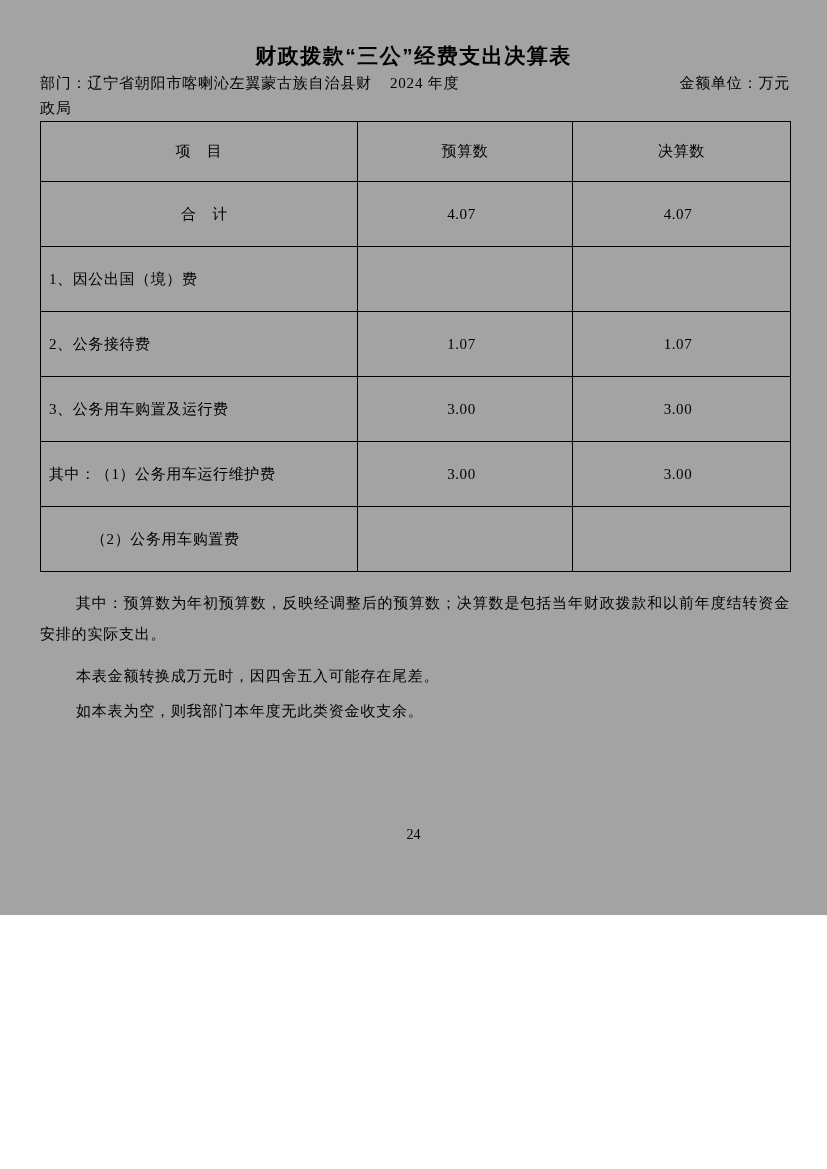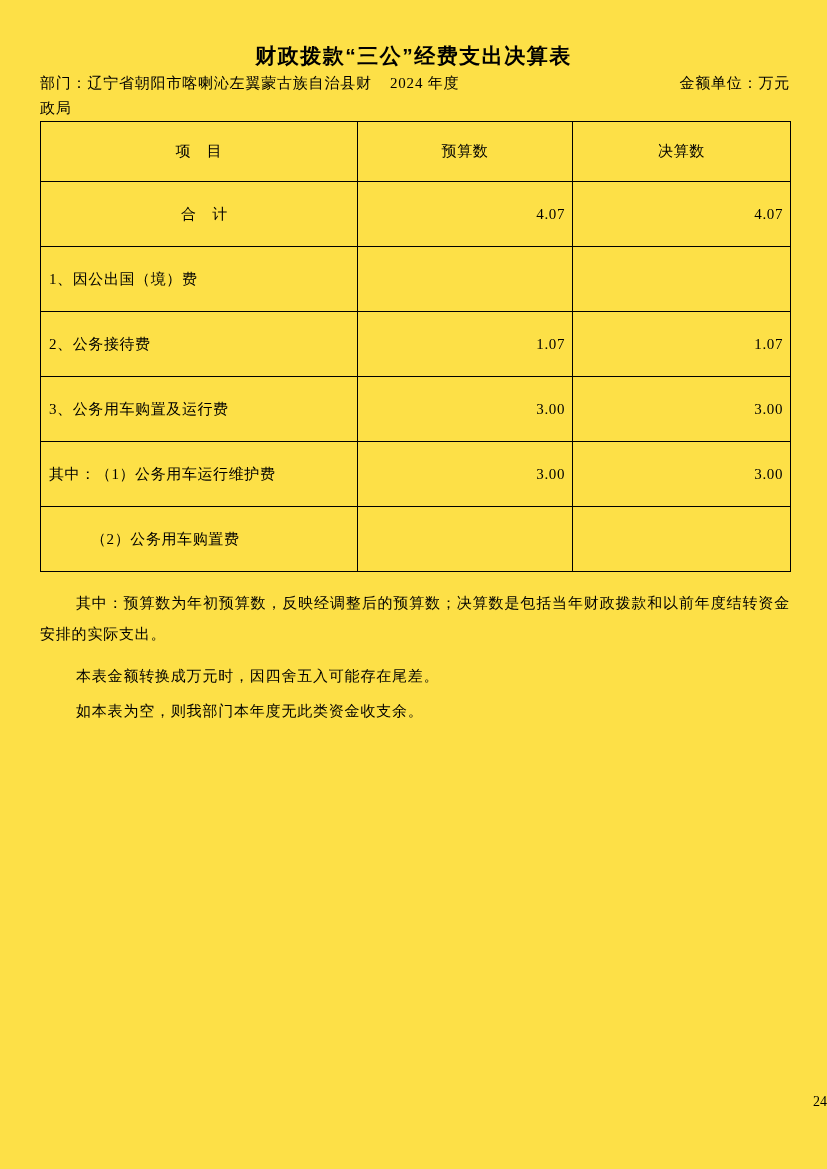--- a/index.html
+++ b/index.html
@@ -5,22 +5,22 @@
   * { box-sizing: border-box; margin: 0; padding: 0; }
   html, body { background: #ffffff; }
   body {
     width: 827px; height: 1169px;
     font-family: "Liberation Serif", "DejaVu Serif", serif;
     color: #000000;
     overflow: hidden;
   }
   .page {
     position: relative;
-    width: 827px; height: 1169px;
-    background: #fde047;
+    width: 827px; height: 915px;
+    background: #a3a3a3;
   }
   .title {
     padding-top: 42px;
     text-align: center;
     font-family: "Liberation Sans", "DejaVu Sans", sans-serif;
     font-weight: bold;
     font-size: 21px;
     letter-spacing: 1.5px;
   }
   .table-code {
@@ -55,40 +55,40 @@
     letter-spacing: 0.6px;
     vertical-align: middle;
     overflow: hidden;
   }
   .data-table thead tr { height: 60px; }
   .data-table tbody tr { height: 65px; }
   .data-table th { font-weight: normal; text-align: center; }
   td.item { text-align: left; padding-left: 8px; }
   td.item.center { text-align: center; padding-left: 11px; }
   td.item.indent { padding-left: 50px; }
-  td.num { text-align: right; padding-right: 7px; }
+  td.num { text-align: center; padding-right: 7px; }
   .notes {
     margin: 13px 37px 0 40px;
     font-size: 15px;
     letter-spacing: 0.8px;
     line-height: 31px;
   }
   .note-first { margin-top: 0; }
   .note-para {
     margin-top: 16px;
     text-indent: 36px;
     text-align: justify;
   }
   .note-single-a { margin-top: 11px; margin-left: 36px; }
   .note-single-b { margin-top: 4px;  margin-left: 36px; }
   .page-number {
     position: absolute;
-    bottom: 59px; left: 0;
+    bottom: 72px; left: 0;
     width: 100%;
-    text-align: right;
+    text-align: center;
     font-size: 14px;
   }
 </style>
 </head>
 <body>
 
 <div class="page">
 
   <div class="title">财政拨款“三公”经费支出决算表</div>
 

